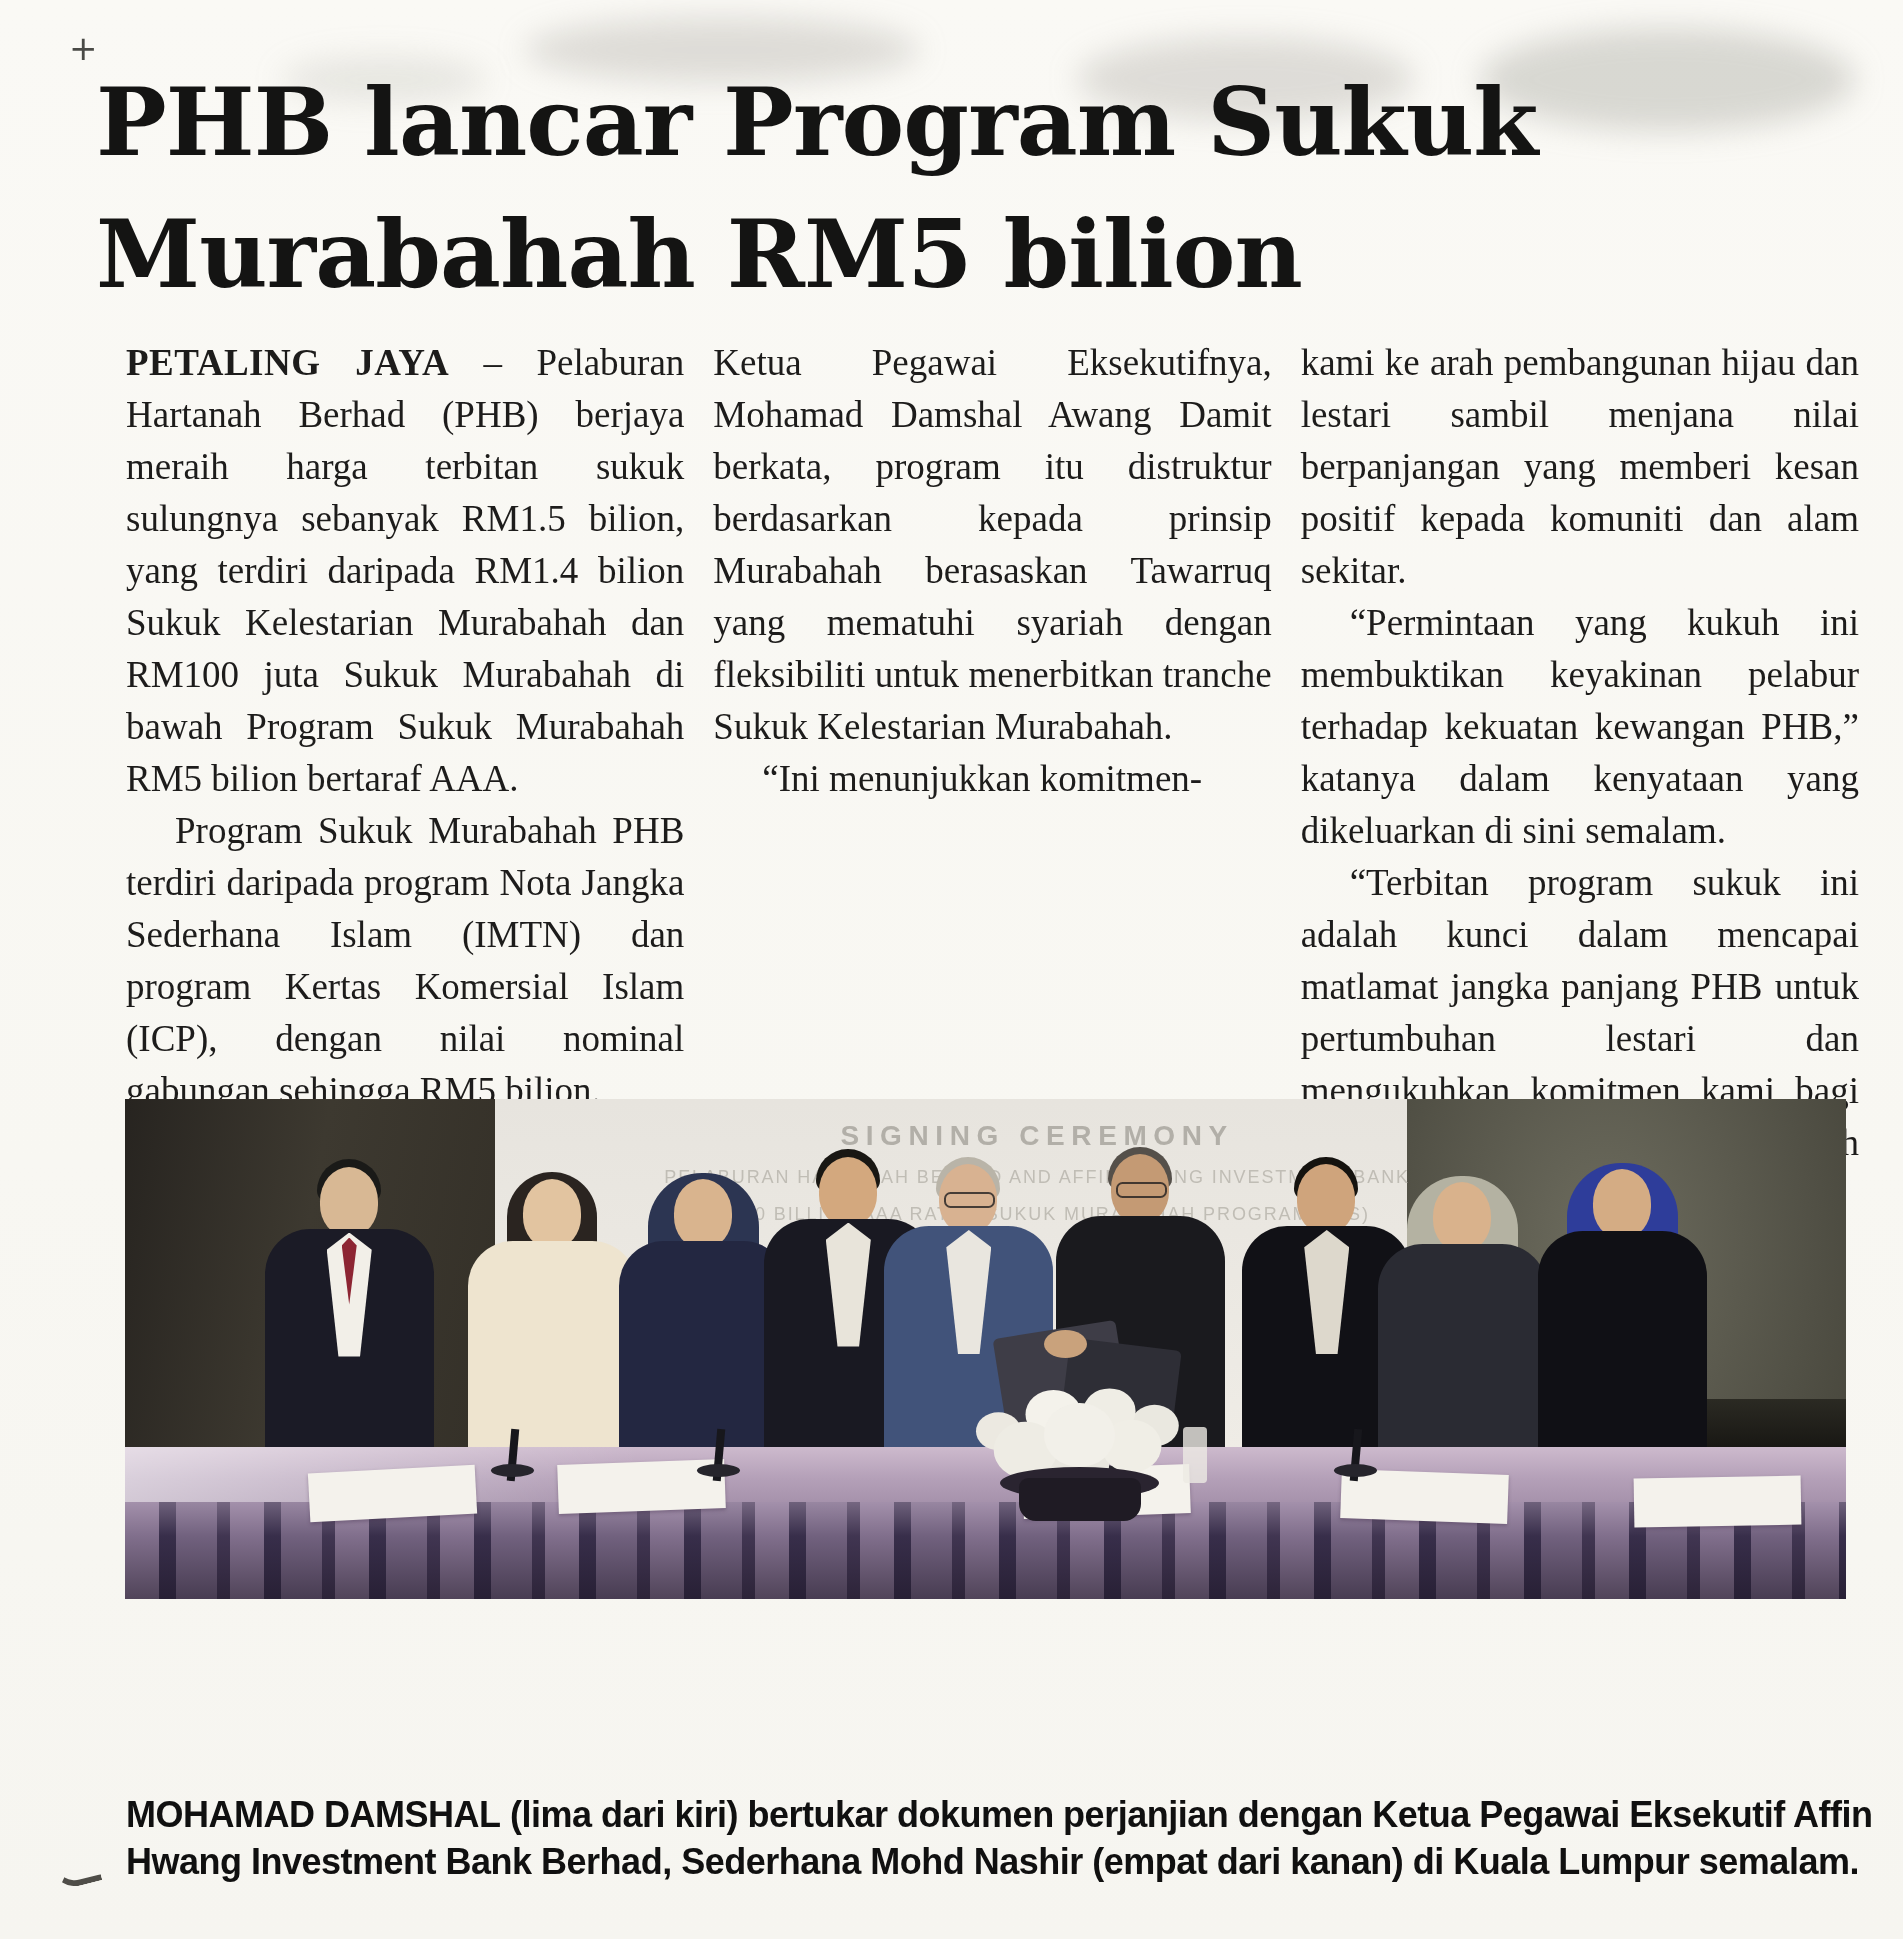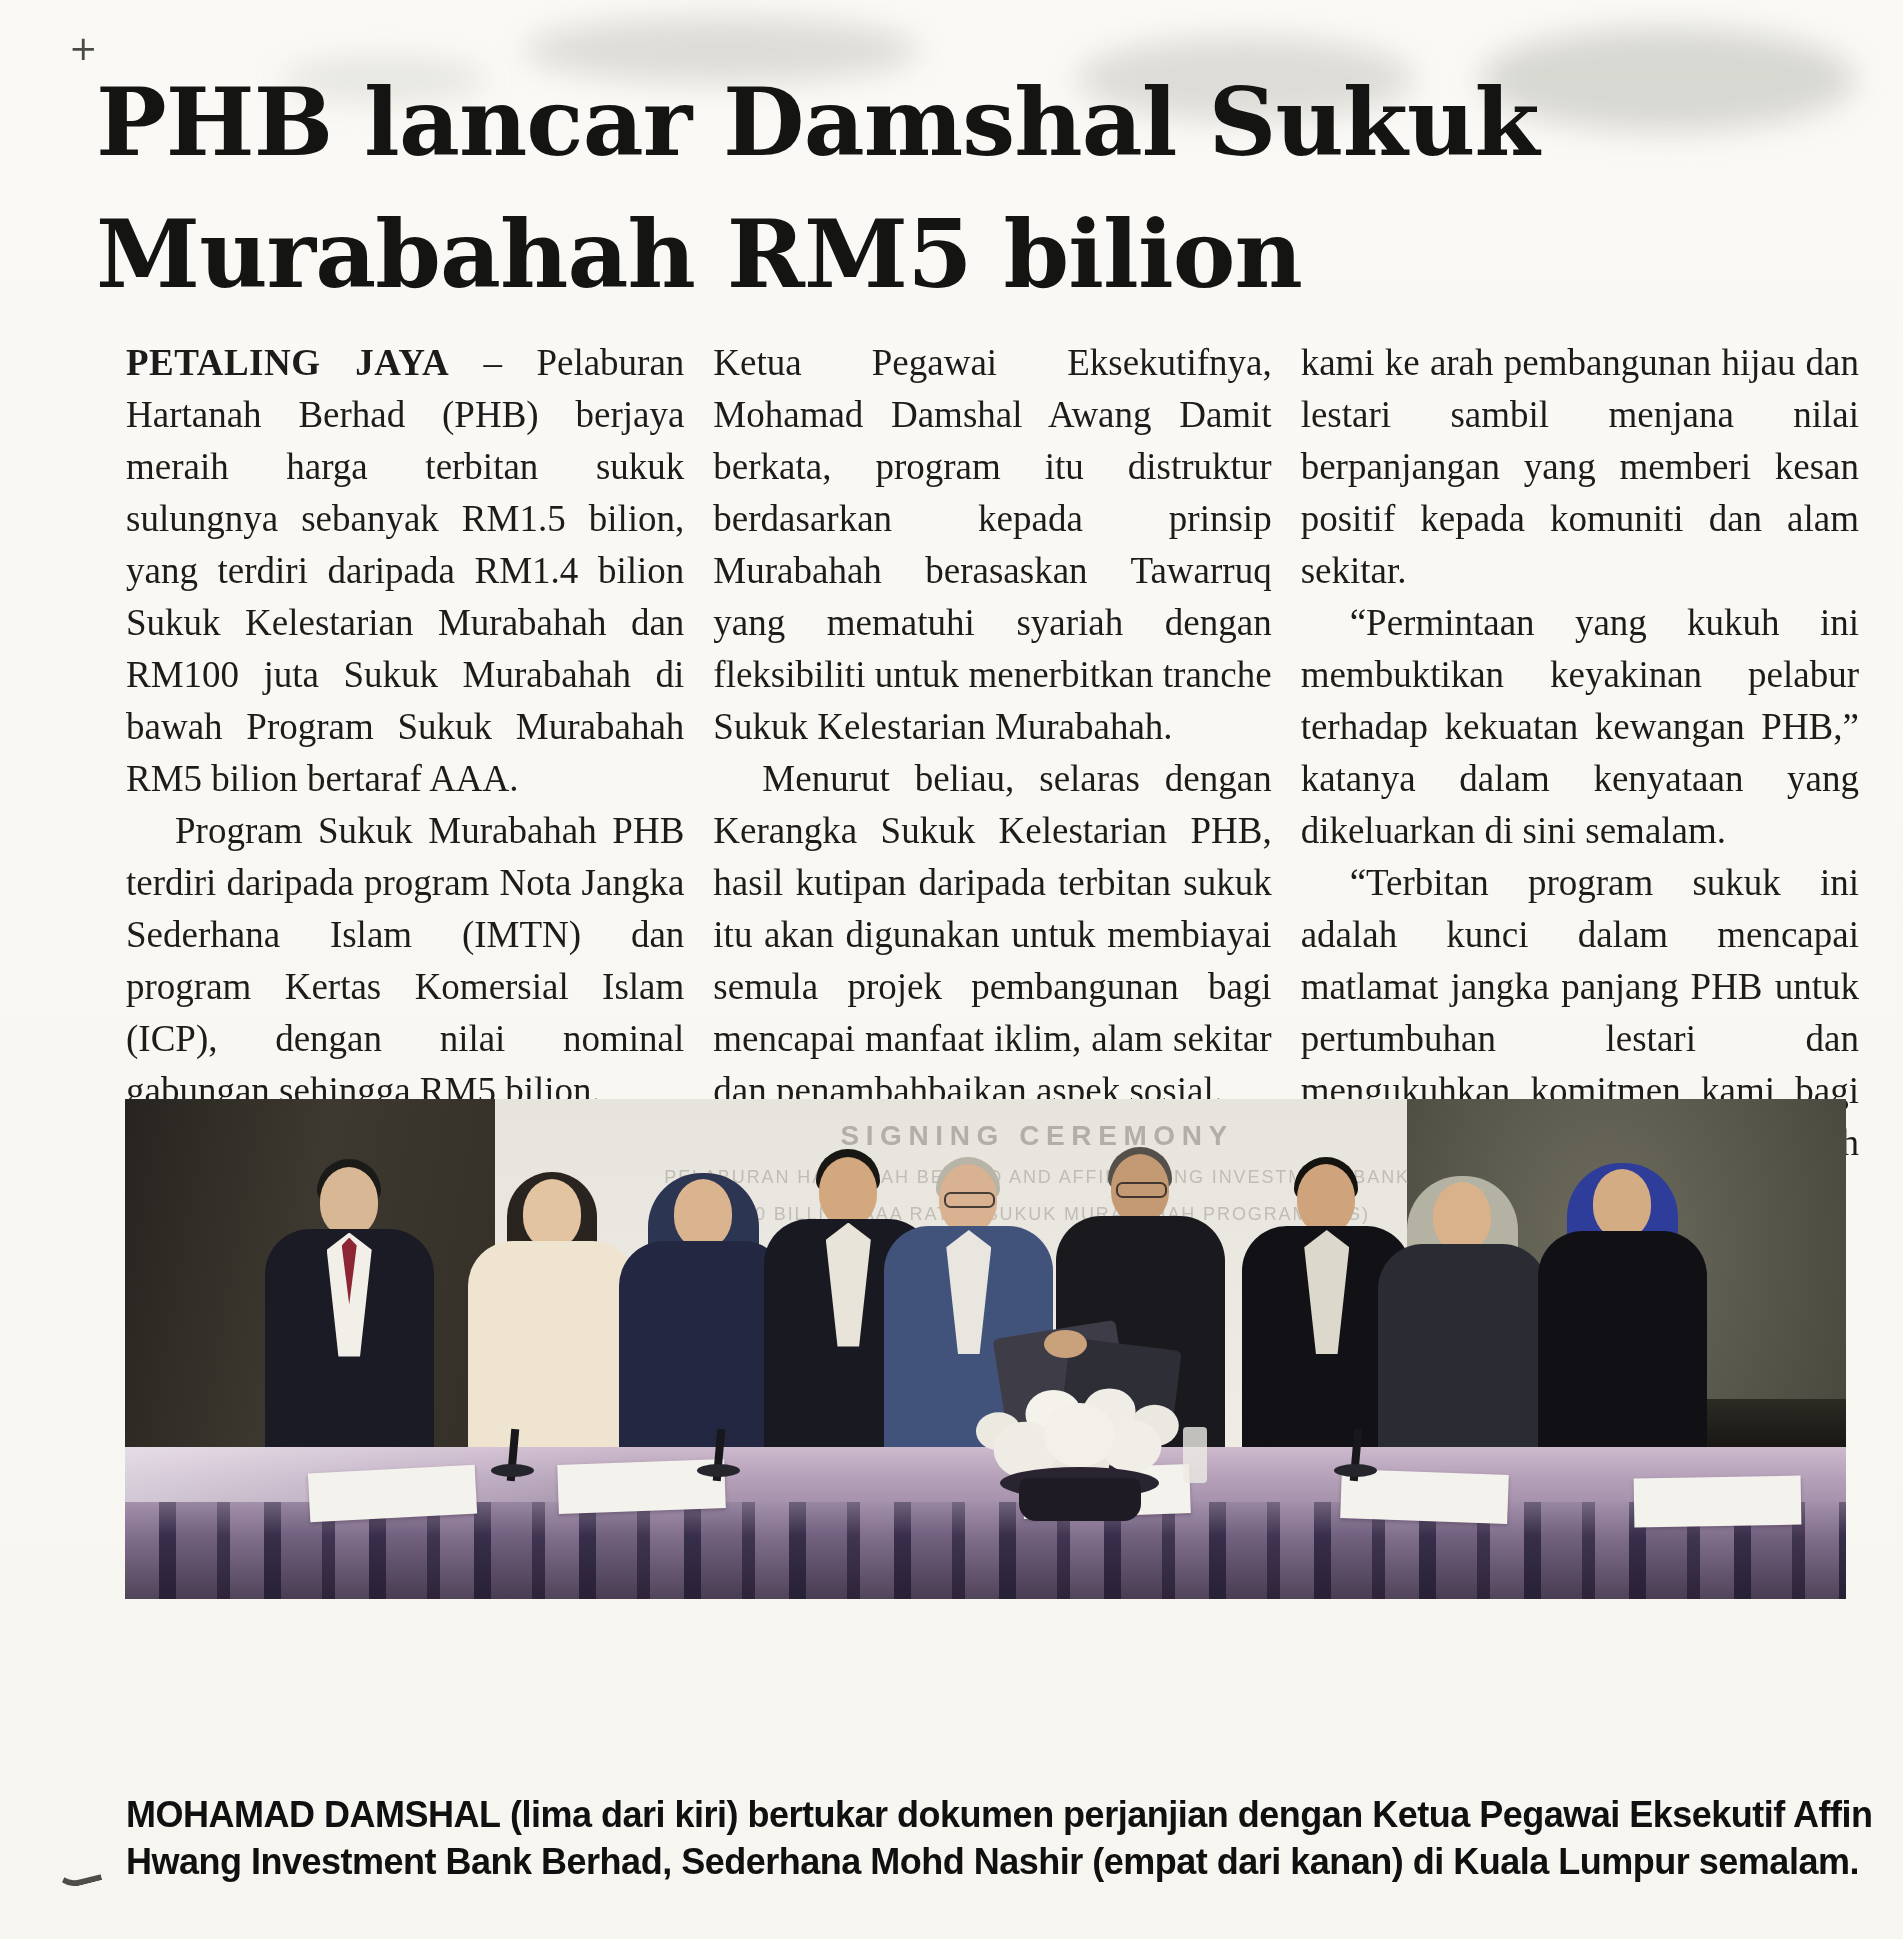--- a/index.html
+++ b/index.html
@@ -74,32 +74,31 @@
 <body>
 
 <div class="page">
   <div class="smudge s1"></div>
   <div class="smudge s2"></div>
   <div class="smudge s3"></div>
   <div class="smudge s4"></div>
   <div class="mark-plus">+</div>
 
   <h1 class="headline">
-    <span>PHB lancar Damshal Sukuk</span><br>
+    <span>PHB lancar Program Sukuk</span><br>
     <span>Murabahah RM5 bilion</span>
   </h1>
 
   <div class="columns" id="columns">
       <div class="col">
         <p class=""><b>PETALING JAYA</b> – Pelaburan Hartanah Berhad (PHB) berjaya meraih harga terbitan sukuk sulungnya sebanyak RM1.5 bilion, yang terdiri daripada RM1.4 bilion Sukuk Kelestarian Murabahah dan RM100 juta Sukuk Murabahah di bawah Program Sukuk Murabahah RM5 bilion bertaraf AAA.</p>
         <p class="indent">Program Sukuk Murabahah PHB terdiri daripada program Nota Jangka Sederhana Islam (IMTN) dan program Kertas Komersial Islam (ICP), dengan nilai nominal gabungan sehingga RM5 bilion.</p>
       </div>
       <div class="col">
         <p class="">Ketua Pegawai Eksekutifnya, Mohamad Damshal Awang Damit berkata, program itu distruktur berdasarkan kepada prinsip Murabahah berasaskan Tawarruq yang mematuhi syariah dengan fleksibiliti untuk menerbitkan tranche Sukuk Kelestarian Murabahah.</p>
-        <p class="indent">Menurut beliau, selaras dengan Kerangka Sukuk Kelestarian PHB, hasil kutipan daripada terbitan sukuk itu akan digunakan untuk membiayai semula projek pembangunan bagi mencapai manfaat iklim, alam sekitar dan penambahbaikan aspek sosial.</p>
         <p class="indent">“Ini menunjukkan komitmen-</p>
       </div>
       <div class="col">
         <p class="">kami  ke arah pembangunan hijau dan lestari sambil menjana nilai berpanjangan yang memberi kesan positif kepada komuniti dan alam sekitar.</p>
         <p class="indent">“Permintaan yang kukuh ini membuktikan keyakinan pelabur terhadap kekuatan kewangan PHB,” katanya dalam kenyataan yang dikeluarkan di sini semalam.</p>
         <p class="indent">“Terbitan program sukuk ini adalah kunci dalam mencapai matlamat jangka panjang PHB untuk pertumbuhan lestari dan mengukuhkan komitmen kami bagi memberikan nilai tambah berlandaskan prinsip syariah.</p>
       </div>
     </div>
 
   <figure class="photo">

